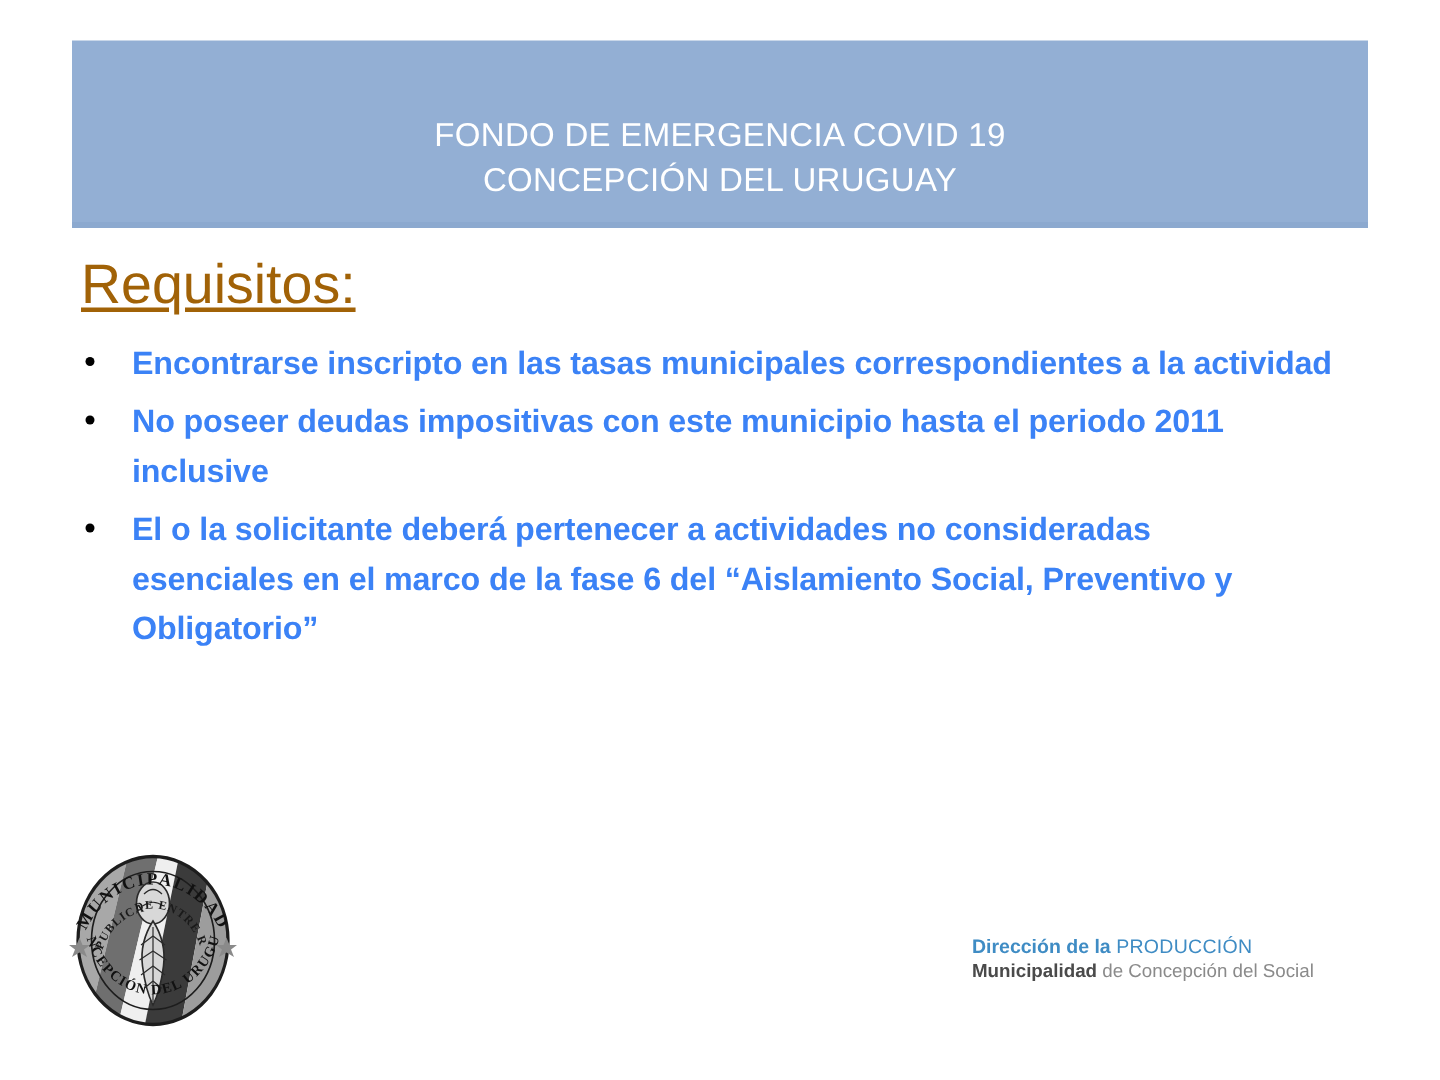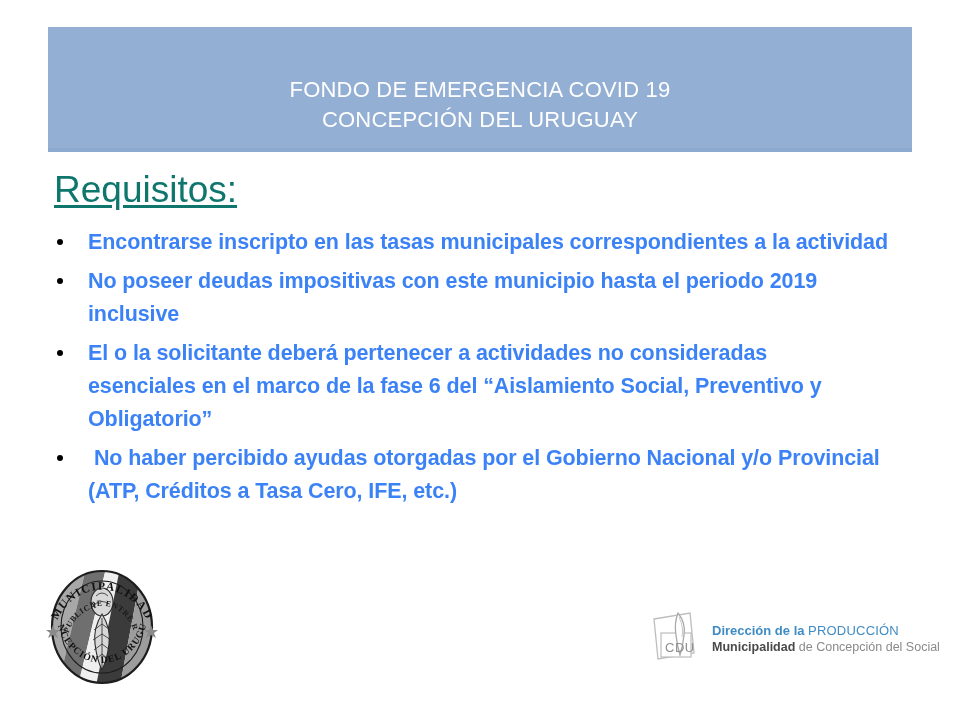--- a/index.html
+++ b/index.html
@@ -59,21 +59,21 @@
   }
 
   
   .section-heading {
     position: absolute;
     left: 54px;
     top: 168px;
     font-size: 37px;
     font-weight: 400;
     line-height: 44px;
-    color: #0f766e;
+    color: #a16207;
     text-decoration: underline;
     text-underline-offset: 3px;
   }
 
   
   .bullet-list {
     position: absolute;
     left: 52px;
     top: 226px;
     width: 840px;
@@ -177,32 +177,28 @@
 
   <div class="bullet-list">
 
     <div class="bullet-item b1">
       <div class="bullet-marker"><span class="dot"></span></div>
       <div class="bullet-text">Encontrarse inscripto en las tasas municipales correspondientes a la actividad</div>
     </div>
 
     <div class="bullet-item b2">
       <div class="bullet-marker"><span class="dot"></span></div>
-      <div class="bullet-text">No poseer deudas impositivas con este municipio hasta el periodo 2019 inclusive</div>
+      <div class="bullet-text">No poseer deudas impositivas con este municipio hasta el periodo 2011 inclusive</div>
     </div>
 
     <div class="bullet-item b3">
       <div class="bullet-marker"><span class="dot"></span></div>
       <div class="bullet-text">El o la solicitante deberá pertenecer a actividades no consideradas esenciales en el marco de la fase 6 del “Aislamiento Social, Preventivo y Obligatorio”</div>
     </div>
 
-    <div class="bullet-item b4">
-      <div class="bullet-marker"><span class="dot"></span></div>
-      <div class="bullet-text"> No haber percibido ayudas otorgadas por el Gobierno Nacional y/o Provincial (ATP, Créditos a Tasa Cero, IFE, etc.)</div>
-    </div>
 
   </div>
 
   <div class="seal">
     <svg viewBox="0 0 128 118" width="128" height="118" xmlns="http://www.w3.org/2000/svg">
       <defs>
         <clipPath id="ovalClip">
           <ellipse cx="64" cy="59" rx="50" ry="56"></ellipse>
         </clipPath>
         <path id="arcTop" d="M 16 62 A 50 56 0 0 1 112 62"></path>
@@ -251,33 +247,20 @@
         <textPath href="#arcInnerL" startOffset="16%" text-anchor="middle">REPUBLICA</textPath>
       </text>
       <text font-family="Liberation Serif, serif" font-size="8" font-weight="bold" fill="#1a1a1a" letter-spacing="0.6">
         <textPath href="#arcInnerR" startOffset="78%" text-anchor="middle">DE ENTRE RIOS</textPath>
       </text>
     </svg>
   </div>
 
   <div class="prod-logo">
 
-    <div class="prod-mark">
-      <svg viewBox="0 0 56 56" width="56" height="56" xmlns="http://www.w3.org/2000/svg">
-
-        <polygon points="6,10 42,4 46,44 10,50" fill="#ffffff" stroke="#bdbdbd" stroke-width="1.3"></polygon>
-
-        <rect x="13" y="24" width="30" height="24" fill="#ffffff" stroke="#bdbdbd" stroke-width="1.2"></rect>
-
-        <path d="M 30 4 q 8 10 6 22 q -1 10 -4 20 q -3 -10 -4 -20 q -2 -12 2 -22 z" fill="#ffffff" stroke="#a9a9a9" stroke-width="1.3"></path>
-        <path d="M 31 8 q 5 10 3 20" fill="none" stroke="#c8c8c8" stroke-width="1"></path>
-
-        <text x="17" y="43" font-family="Liberation Sans, sans-serif" font-size="13" font-weight="normal" fill="#8f8f8f" letter-spacing="0.5">CDU</text>
-      </svg>
-    </div>
 
     <div class="prod-text">
       <div class="prod-line1"><span class="light">Dirección de la </span><span class="strong">PRODUCCIÓN</span></div>
       <div class="prod-line2"><span class="strong">Municipalidad</span><span> de Concepción del Social</span></div>
     </div>
 
   </div>
 
 </div>
 

